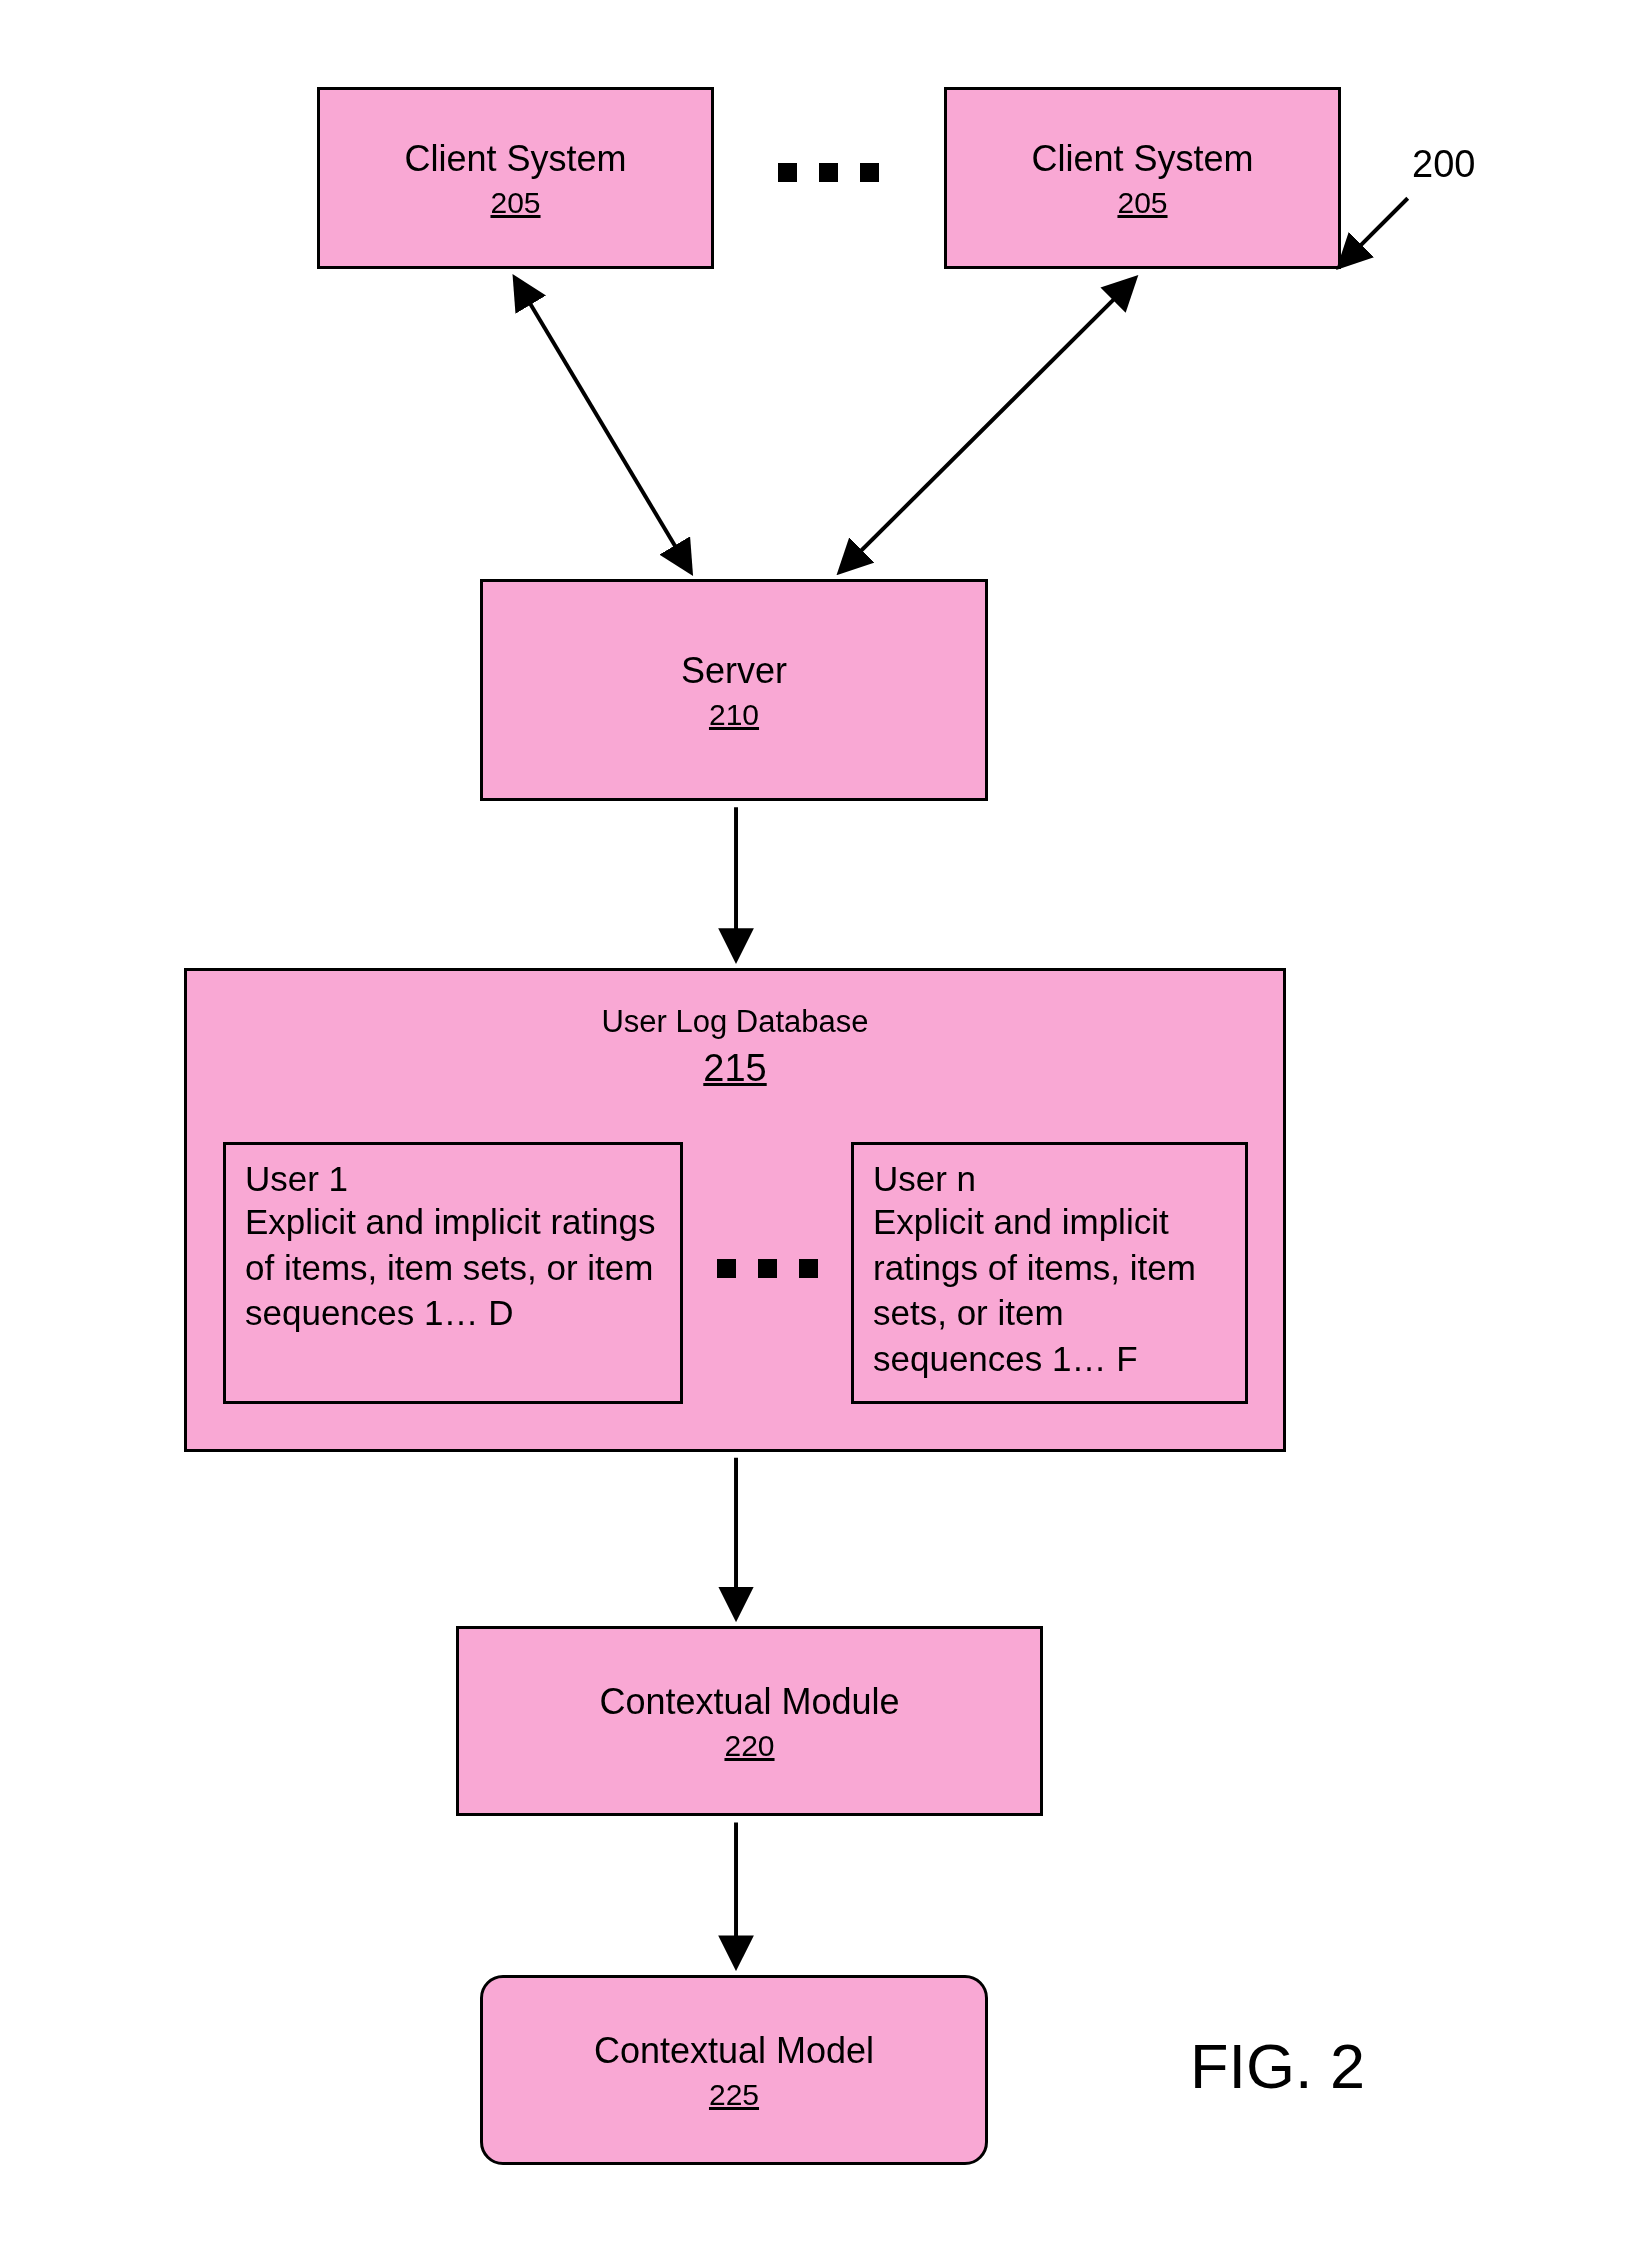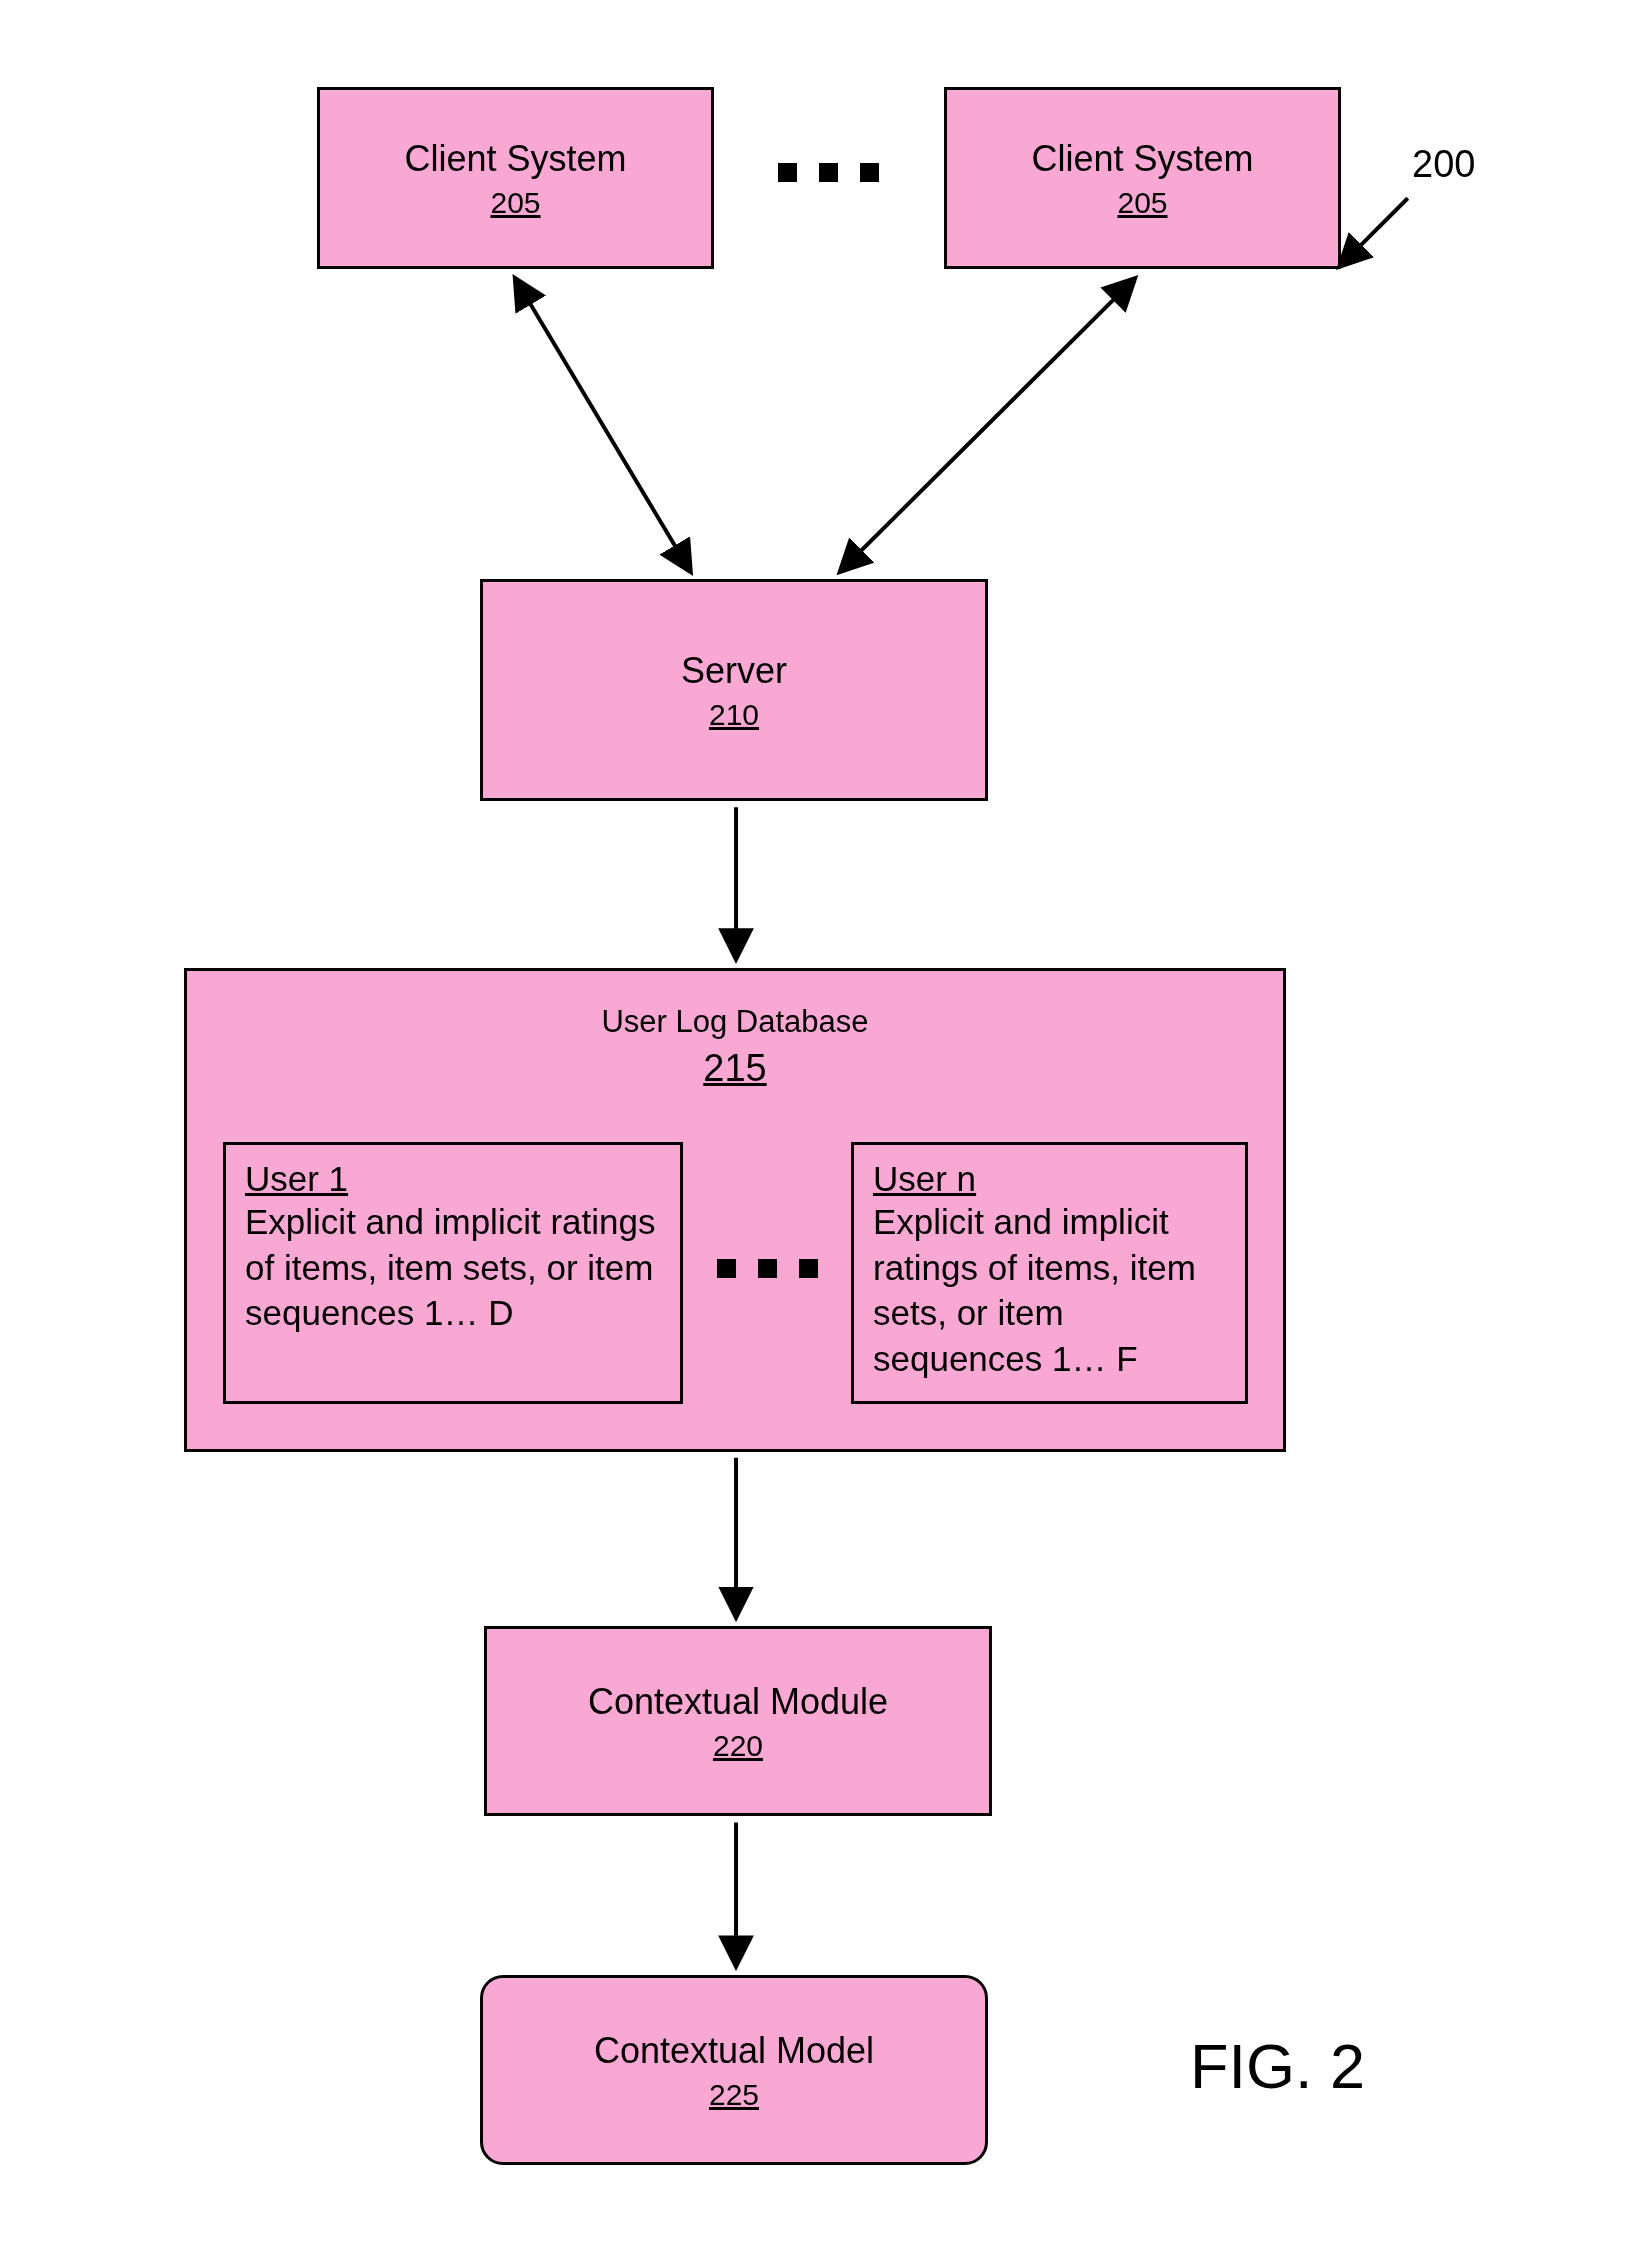--- a/index.html
+++ b/index.html
@@ -42,21 +42,20 @@
     align-items: center;
     justify-content: center;
   }
   .ellipsis .dot {
     width: 19px;
     height: 19px;
     background: #000;
   }
   .user-title {
     font-size: 35px;
-    text-decoration: underline;
   }
   .user-desc {
     font-size: 35px;
     line-height: 1.3;
   }
   .userbox-inner {
     padding: 14.3px 19px 14.3px 19px;
   }
   .db-header {
     width: 100%;
@@ -130,21 +129,21 @@
       <div class="dot"></div>
   </div>
 
   <div class="box" style="left:851px; top:1142px; width:397px; height:262px;">
     <div class="userbox-inner">
       <div class="user-title">User n</div>
       <div class="user-desc">Explicit and implicit ratings of items, item sets, or item sequences 1… F</div>
     </div>
   </div>
 
-  <div class="box centered" style="left:484px; top:1626px; width:508px; height:190px;">
+  <div class="box centered" style="left:456px; top:1626px; width:587px; height:190px;">
     <div class="title">Contextual Module</div>
     <div class="refnum">220</div>
   </div>
 
   <div class="box centered" style="left:480px; top:1975px; width:508px; height:190px;border-radius:23px;">
     <div class="title">Contextual Model</div>
     <div class="refnum">225</div>
   </div>
 
   <div class="figlabel" style="left:1190px; top:2030px;">FIG. 2</div>

